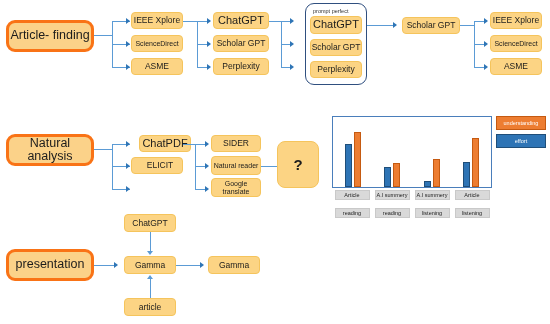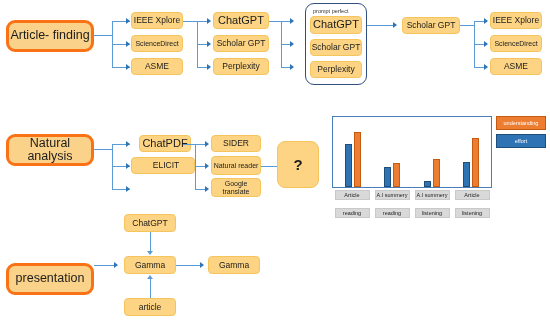--- a/index.html
+++ b/index.html
@@ -178,21 +178,21 @@
   <div class="ln lnh" style="left:94px;top:149px;width:18px;"></div>
   <div class="ln lnv" style="left:112px;top:144px;height:45px;"></div>
   <div class="ln lnh" style="left:112px;top:144px;width:18px;"></div>
   <div class="ln lnh" style="left:112px;top:166px;width:18px;"></div>
   <div class="ln lnh" style="left:112px;top:189px;width:18px;"></div>
   <div class="arrow" style="left:126px;top:141px;"></div>
   <div class="arrow" style="left:126px;top:163px;"></div>
   <div class="arrow" style="left:126px;top:186px;"></div>
 
   <div class="node lg" style="left:131px;top:135px;width:52px;height:17px;margin-left:8px;">ChatPDF</div>
-  <div class="node md" style="left:131px;top:157px;width:64px;height:17px;padding-left:6px;">ELICIT</div>
+  <div class="node md" style="left:131px;top:157px;width:52px;height:17px;padding-left:6px;">ELICIT</div>
 
   <div class="ln lnh" style="left:183px;top:144px;width:12px;"></div>
   <div class="ln lnv" style="left:195px;top:144px;height:45px;"></div>
   <div class="ln lnh" style="left:195px;top:144px;width:12px;"></div>
   <div class="ln lnh" style="left:195px;top:166px;width:12px;"></div>
   <div class="ln lnh" style="left:195px;top:189px;width:12px;"></div>
   <div class="arrow" style="left:205px;top:141px;"></div>
   <div class="arrow" style="left:205px;top:163px;"></div>
   <div class="arrow" style="left:205px;top:186px;"></div>
 
@@ -239,21 +239,21 @@
       <div class="cat-cell">listening</div>
       <div class="cat-cell">listening</div>
     </div>
 
     <div class="legend">
       <div class="lg-item understanding">understanding</div>
       <div class="lg-item effort">effort</div>
     </div>
   </div>
 
-  <div class="node big" style="left:6px;top:249px;width:88px;height:32px;margin-top:14px;">presentation</div>
+  <div class="node big" style="left:6px;top:249px;width:88px;height:32px;">presentation</div>
 
   <div class="ln lnh" style="left:94px;top:265px;width:22px;"></div>
   <div class="arrow" style="left:114px;top:262px;"></div>
 
   <div class="node md" style="left:124px;top:214px;width:52px;height:18px;">ChatGPT</div>
 
   <div class="ln lnv" style="left:150px;top:232px;height:20px;"></div>
   <div class="arrow down" style="left:147px;top:251px;"></div>
 
   <div class="node md" style="left:124px;top:256px;width:52px;height:18px;">Gamma</div>

